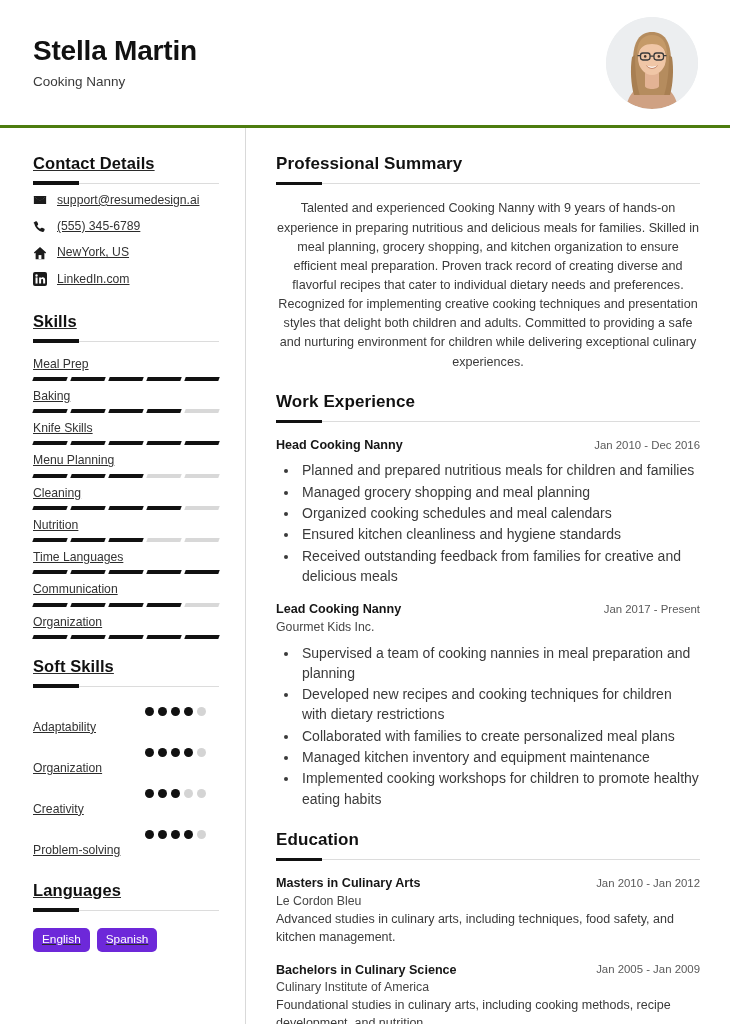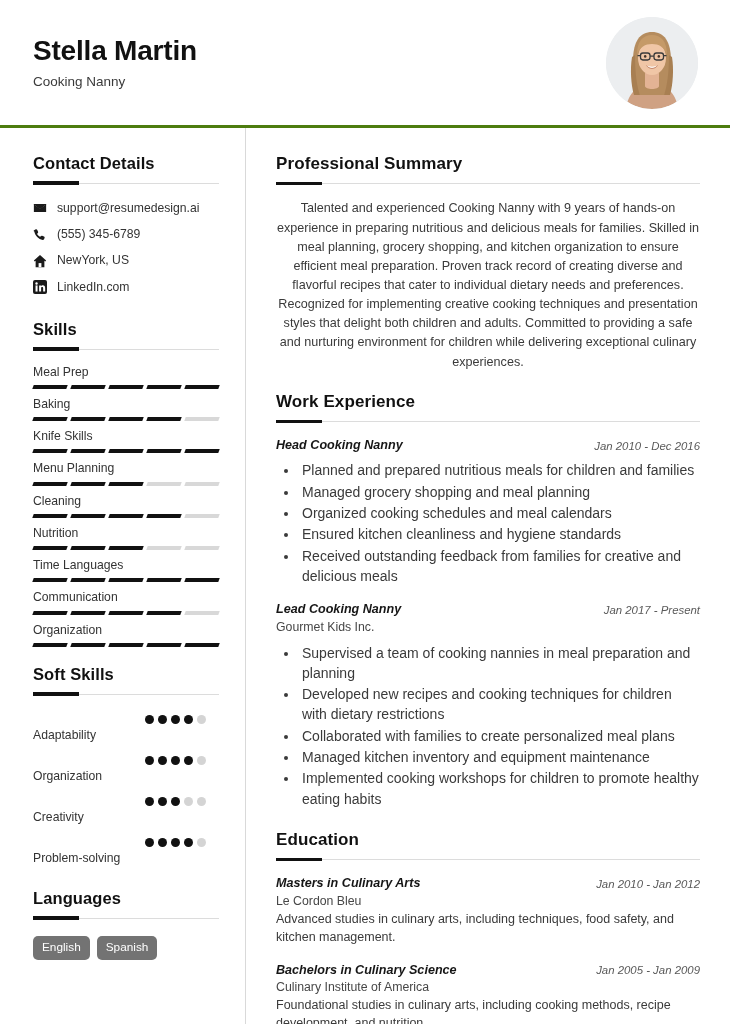--- a/index.html
+++ b/index.html
@@ -57,20 +57,21 @@
   .avatar-svg { display: block; width: 100%; height: 100%; }
 
   
   .body-cols { display: flex; align-items: stretch; height: 896px; }
 
   .col-left {
     width: 246px;
     flex: 0 0 246px;
     padding: 26px 26px 0 33px;
     border-right: 1px solid #d9d9d9;
+    text-decoration: underline;
   }
   .col-right {
     flex: 1 1 auto;
     padding: 26px 30px 0 30px;
   }
 
   
   .section { margin-bottom: 0; }
   .sec-title {
     font-size: 16.5px;
@@ -88,21 +89,21 @@
   }
   .sec-rule::before {
     content: "";
     position: absolute;
     left: 0; top: -1.5px;
     width: 46px; height: 3.5px;
     background: #111111;
   }
 
   
-  .contact-list { margin-top: 17px; }
+  .contact-list { margin-top: 9px; }
   .contact-row {
     display: flex;
     align-items: center;
     gap: 10px;
     margin-bottom: 11px;
     font-size: 12.2px;
     color: #333333;
     line-height: 1.25;
   }
   .c-icon {
@@ -157,44 +158,43 @@
     width: 9px; height: 9px;
     border-radius: 50%;
     background: #d4d4d4;
     flex: 0 0 9px;
   }
   .dot.on { background: #111111; }
 
   
   .lang-list { margin-top: 17px; display: flex; flex-wrap: wrap; gap: 7px; }
   .lang-badge {
-    background: #737373;
+    background: #6d28d9;
     color: #ffffff;
     font-size: 11.8px;
     padding: 5px 9px 6px 9px;
     border-radius: 5px;
     line-height: 1.1;
   }
 
   
   .summary-text {
     margin-top: 15px;
     font-size: 12.6px;
     line-height: 1.52;
     color: #3a3a3a;
     text-align: center;
   }
 
   .entry { margin-top: 15px; }
   .entry-head {
     display: flex;
-    align-items: flex-end;
+    align-items: center;
     justify-content: space-between;
     gap: 24px;
-    font-style: italic;
   }
   .entry-role {
     font-size: 12.6px;
     font-weight: 700;
     color: #161616;
     line-height: 1.3;
   }
   .entry-dates {
     font-size: 11.4px;
     color: #5a5a5a;

